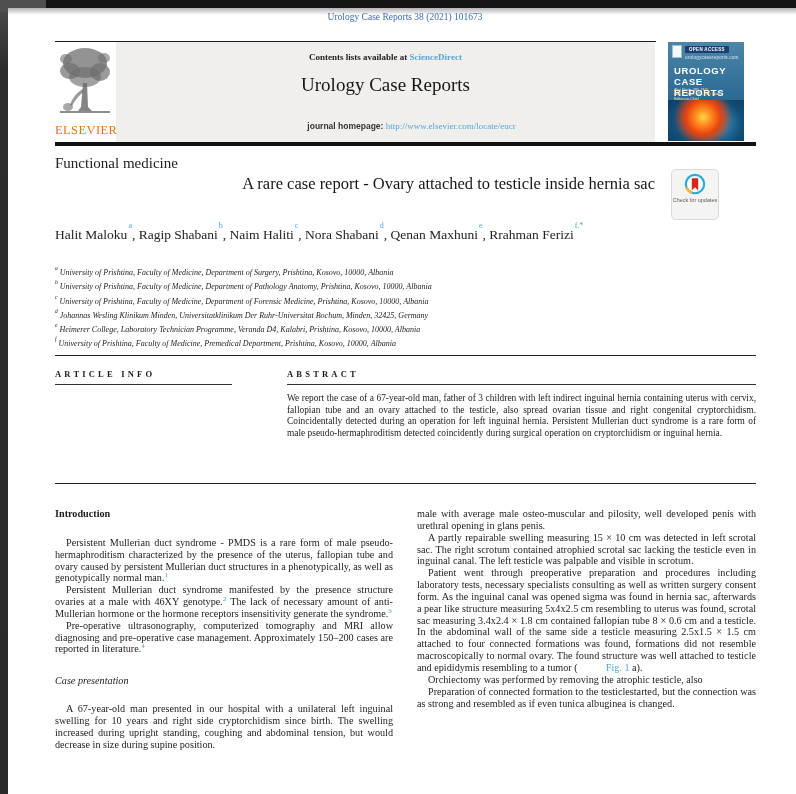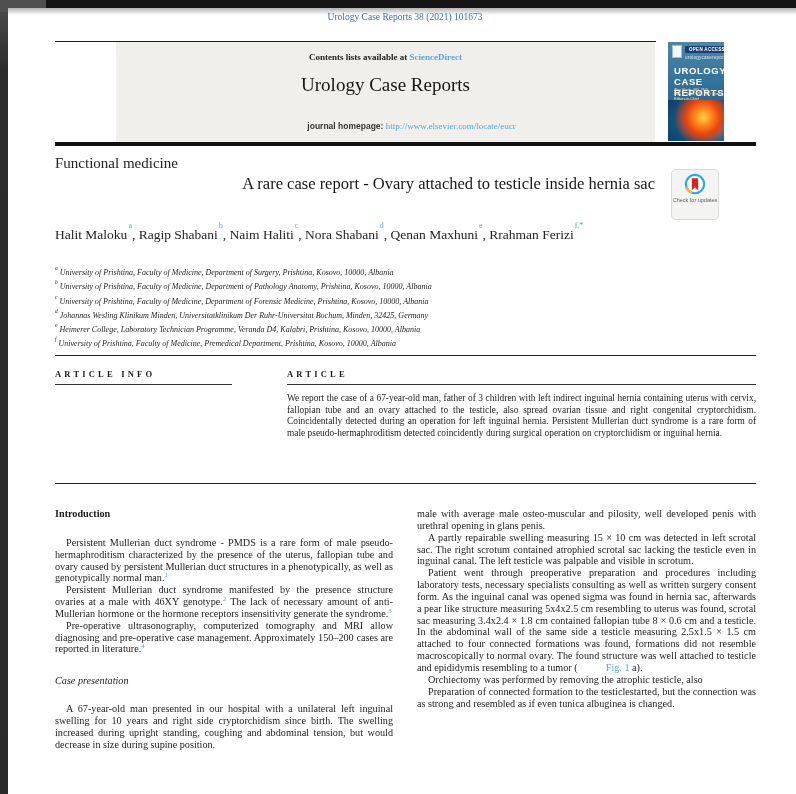--- a/index.html
+++ b/index.html
@@ -28,21 +28,21 @@
   .homepage-line{position:absolute;left:116px;top:121px;width:591px;text-align:center;font-size:9px;}
   .hp-label{font-family:"Liberation Sans","DejaVu Sans",sans-serif;font-weight:700;color:#333;font-size:8.5px;}
   .thick-rule{position:absolute;left:55px;top:142px;width:701px;height:4px;background:#111;}
 
   .logo-block{position:absolute;left:55px;top:45px;width:60px;height:95px;}
   .tree-svg{position:absolute;left:3px;top:0;}
   .elsevier-word{position:absolute;left:0;top:78px;width:60px;text-align:center;
                  font-size:12.5px;letter-spacing:.4px;color:var(--elsevier_orange,#e87309);}
 
   
-  .cover{position:absolute;left:668px;top:42px;width:56px;height:99px;overflow:hidden;cursor:pointer;
+  .cover{position:absolute;left:668px;top:42px;width:76px;height:99px;overflow:hidden;cursor:pointer;
          font-family:"Liberation Sans","DejaVu Sans",sans-serif;}
   .cover-top{position:absolute;left:0;top:0;width:80px;height:58px;
              background:linear-gradient(180deg,#4d86a6 0%,#34719a 70%,#2c6a94 100%);}
   .cover-logo-box{position:absolute;left:4px;top:3px;width:10px;height:13px;background:#f4f8fa;
                   box-shadow:inset 0 0 0 1px #9fc0d4;}
   .cover-oa{position:absolute;left:17px;top:4px;background:#1c3f72;color:#fff;font-size:4.5px;
             font-weight:700;letter-spacing:.3px;padding:1px 4px;border-radius:1px;}
   .cover-site{position:absolute;left:17px;top:13px;font-size:4.6px;color:#d4e8f3;letter-spacing:.2px;}
   .cover-t1,.cover-t2{position:absolute;left:6px;color:#fff;font-weight:700;font-size:9.5px;letter-spacing:.6px;}
   .cover-t1{top:23px;} .cover-t2{top:34px;}
@@ -99,20 +99,37 @@
   <div class="chrome-top"></div>
   <div class="chrome-left"></div>
   <div class="chrome-corner"></div>
   <div class="page"></div>
   <div class="page-shadow"></div>
 
   <div class="citation">Urology Case Reports 38 (2021) 101673</div>
   <div class="rule rule-top"></div>
   <div class="gray-box"></div>
 
+  <div class="logo-block">
+    <svg class="tree-svg" width="54" height="76" viewBox="0 0 54 76">
+      <g fill="#6f6f6f">
+        <ellipse cx="27" cy="18" rx="22" ry="15" opacity=".75"></ellipse>
+        <ellipse cx="12" cy="26" rx="10" ry="8" opacity=".7"></ellipse>
+        <ellipse cx="42" cy="27" rx="10" ry="9" opacity=".7"></ellipse>
+        <ellipse cx="27" cy="32" rx="16" ry="10" opacity=".65"></ellipse>
+        <ellipse cx="8" cy="14" rx="6" ry="5" opacity=".6"></ellipse>
+        <ellipse cx="46" cy="13" rx="6" ry="5" opacity=".6"></ellipse>
+        <path d="M25 38 L23 62 L20 66 L34 66 L30 62 L29 38 Z" opacity=".85"></path>
+        <path d="M25 44 C18 48 14 54 12 60 L14 61 C17 55 21 50 26 47 Z" opacity=".7"></path>
+        <ellipse cx="10" cy="62" rx="5" ry="4" opacity=".6"></ellipse>
+        <rect x="2" y="66" width="50" height="2" opacity=".8"></rect>
+      </g>
+    </svg>
+    <div class="elsevier-word">ELSEVIER</div>
+  </div>
 
   <div class="contents-line"><span>Contents lists available at </span><span class="lnk">ScienceDirect</span></div>
   <div class="journal-title">Urology Case Reports</div>
   <div class="homepage-line"><span class="hp-label">journal homepage: </span><span class="lnk">http://www.elsevier.com/locate/eucr</span></div>
   <div class="thick-rule"></div>
 
   <div class="cover">
     <div class="cover-top">
       <div class="cover-logo-box"></div>
       <div class="cover-oa">OPEN ACCESS</div>
@@ -145,21 +162,21 @@
       <div class="affil"><sup>a</sup><span>University of Prishtina, Faculty of Medicine, Department of Surgery, Prishtina, Kosovo, 10000, Albania</span></div>
       <div class="affil"><sup>b</sup><span>University of Prishtina, Faculty of Medicine, Department of Pathology Anatomy, Prishtina, Kosovo, 10000, Albania</span></div>
       <div class="affil"><sup>c</sup><span>University of Prishtina, Faculty of Medicine, Department of Forensic Medicine, Prishtina, Kosovo, 10000, Albania</span></div>
       <div class="affil"><sup>d</sup><span>Johannas Wesling Klinikum Minden, Universitatklinikum Der Ruhr-Universitat Bochum, Minden, 32425, Germany</span></div>
       <div class="affil"><sup>e</sup><span>Heimerer College, Laboratory Technician Programme, Veranda D4, Kalabri, Prishtina, Kosovo, 10000, Albania</span></div>
       <div class="affil"><sup>f</sup><span>University of Prishtina, Faculty of Medicine, Premedical Department, Prishtina, Kosovo, 10000, Albania</span></div>
     </div>
   <div class="rule rule-aff"></div>
 
   <div class="sec-head info-head">ARTICLE INFO</div>
-  <div class="sec-head abs-head">ARTICLE</div>
+  <div class="sec-head abs-head">ABSTRACT</div>
   <div class="rule info-rule"></div>
   <div class="rule abs-rule"></div>
 
 
   <div class="abstract">We report the case of a 67-year-old man, father of 3 children with left indirect inguinal hernia containing uterus with cervix, fallopian tube and an ovary attached to the testicle, also spread ovarian tissue and right congenital cryptorchidism. Coincidentally detected during an operation for left inguinal hernia. Persistent Mullerian duct syndrome is a rare form of male pseudo-hermaphroditism detected coincidently during surgical operation on cryptorchidism or inguinal hernia.</div>
   <div class="rule rule-body"></div>
 
   <div class="col col-left" id="left-col">
       <div class="col-heading">Introduction</div>
       <p class="body-para">Persistent Mullerian duct syndrome - PMDS is a rare form of male pseudo-hermaphroditism characterized by the presence of the uterus, fallopian tube and ovary caused by persistent Mullerian duct structures in a phenotypically, as well as genotypically normal man.<sup class="ref">1</sup></p>

